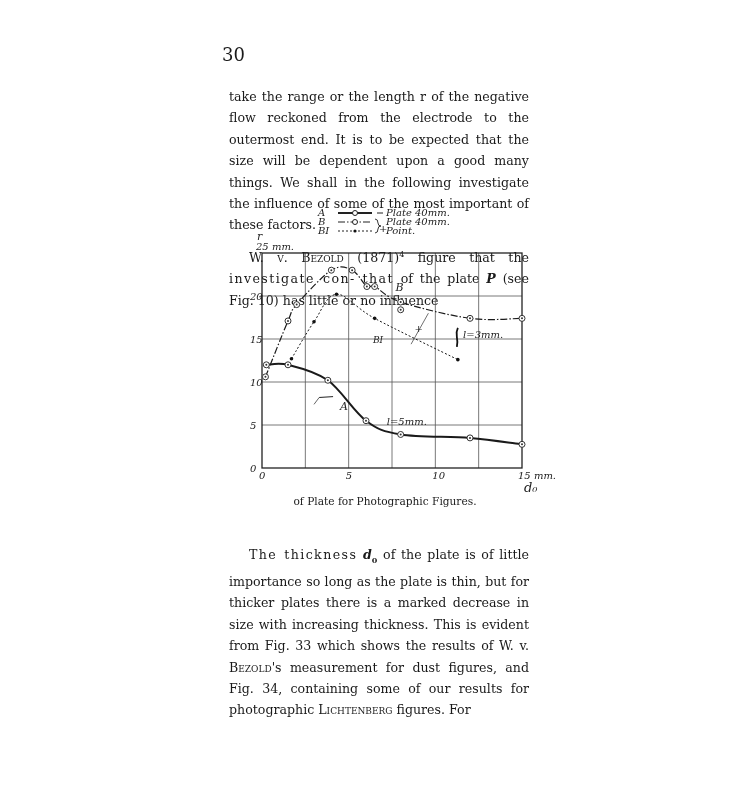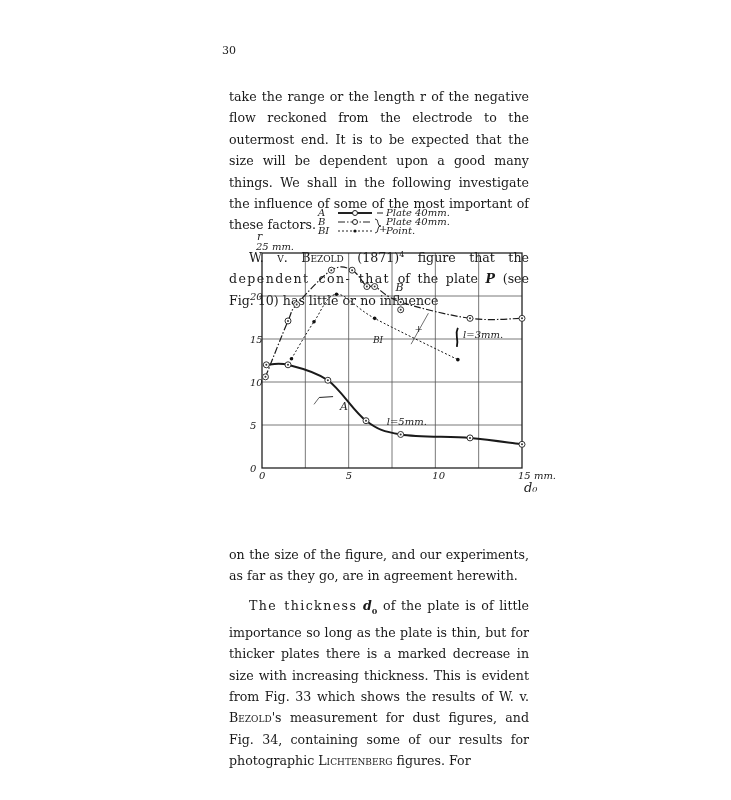--- a/index.html
+++ b/index.html
@@ -1,39 +1,39 @@
 <!DOCTYPE html>
 <html><head>
 <meta charset="utf-8">
 <style>
   html, body { margin: 0; padding: 0; background: #ffffff; }
   body { width: 731px; height: 800px; position: relative; overflow: hidden;
          font-family: "DejaVu Serif", "Liberation Serif", serif; color: #1a1a1a; }
   .abs { position: absolute; }
-  .header { top: 44px; left: 220px; width: 320px; height: 20px; font-size: 11px; }
+  .header { top: 44px; left: 220px; width: 320px; height: 20px; font-size: 18px; }
   .page-num { position: absolute; left: 2px; top: 0; }
   .running-head { position: absolute; left: 100px; top: 0; letter-spacing: 0.3px; }
   .sc { font-variant: small-caps; }
   .para { left: 221px; width: 316px; font-size: 12.6px; line-height: 21.4px; }
   .para p { margin: 8px; text-align: justify; text-align-last: left; }
   .indent { text-indent: 20px; }
   .spaced { letter-spacing: 1.4px; }
   .caption { top: 494px; left: 240px; width: 290px; text-align: center; font-size: 10.6px; line-height: 15px; }
   svg text { font-family: "DejaVu Serif", "Liberation Serif", serif; font-style: italic; fill: #222; }
 </style>
 </head>
 <body>
 
 <div class="abs header">
   <span class="page-num">30</span>
 </div>
 
 <div class="abs para" style="top:78px;">
   <p>take the range or the length  r  of the negative flow reckoned from the electrode to the outermost end. It is to be expected that the size will be dependent upon a good many things. We shall in the following investigate the influence of some of the most important of these factors.</p>
-  <p class="indent"><span class="sc">W. v. Bezold</span><span> (1871)</span><sup style="font-size:8px">4</sup><span> figure that the </span><span class="spaced">dependent con-</span> <span class="spaced">that</span><span> of the plate </span><b><i>P</i></b><span> (see Fig. 10) has little or no influence</span></p>
+  <p class="indent"><span class="sc">W. v. Bezold</span><span> (1871)</span><sup style="font-size:8px">4</sup><span> figure that the </span><span class="spaced">investigate con-</span> <span class="spaced">that</span><span> of the plate </span><b><i>P</i></b><span> (see Fig. 10) has little or no influence</span></p>
 </div>
 
 <svg class="abs" id="chart" style="left:0;top:0;" width="731" height="800">
   <g id="grid">
       <line x1="305.3333333333333" x2="305.3333333333333" y1="253" y2="468" stroke="#555" stroke-width="0.8"></line>
       <line x1="348.66666666666663" x2="348.66666666666663" y1="253" y2="468" stroke="#555" stroke-width="0.8"></line>
       <line x1="392" x2="392" y1="253" y2="468" stroke="#555" stroke-width="0.8"></line>
       <line x1="435.3333333333333" x2="435.3333333333333" y1="253" y2="468" stroke="#555" stroke-width="0.8"></line>
       <line x1="478.6666666666667" x2="478.6666666666667" y1="253" y2="468" stroke="#555" stroke-width="0.8"></line>
       <line x1="262" x2="522" y1="425" y2="425" stroke="#555" stroke-width="0.8"></line>
@@ -127,18 +127,18 @@
       <line x1="319.2" x2="333.06666666666666" y1="397.48" y2="396.62" stroke="#222"></line>
       <line x1="319.2" x2="314" y1="397.48" y2="404.36" stroke="#222" stroke-width="0.7"></line>
       <text x="463.06666666666666" y="338.14" font-size="10">l=3mm.</text>
       <path d="M457.8666666666667,327.82 q-2,4 -1,9 q1,5 0,10" fill="none" stroke="#111" stroke-width="1.8"></path>
       <line x1="428.4" x2="411.06666666666666" y1="313.20000000000005" y2="344.15999999999997" stroke="#333" stroke-width="0.7"></line>
       <text x="414.5333333333333" y="332.12" font-size="10" font-style="normal">+</text>
     </g>
 </svg>
 
 <div class="abs caption">
+  <div>of Plate for Photographic Figures.</div>
 </div>
 
 <div class="abs para" style="top:536px;">
-  <p>on the size of the figure, and our experiments, as far as they go, are in agreement herewith.</p>
   <p class="indent"><span class="spaced">The thickness</span> <b><i>d</i><sub style="font-size:8px">0</sub></b><span> of the plate is of little importance so long as the plate is thin, but for thicker plates there is a marked decrease in size with increasing thickness. This is evident from Fig. 33 which shows the results of W. v. </span><span class="sc">Bezold</span><span>'s measurement for dust figures, and Fig. 34, containing some of our results for photographic </span><span class="sc">Lichtenberg</span><span> figures. For</span></p>
 </div>
 
 </body></html>

